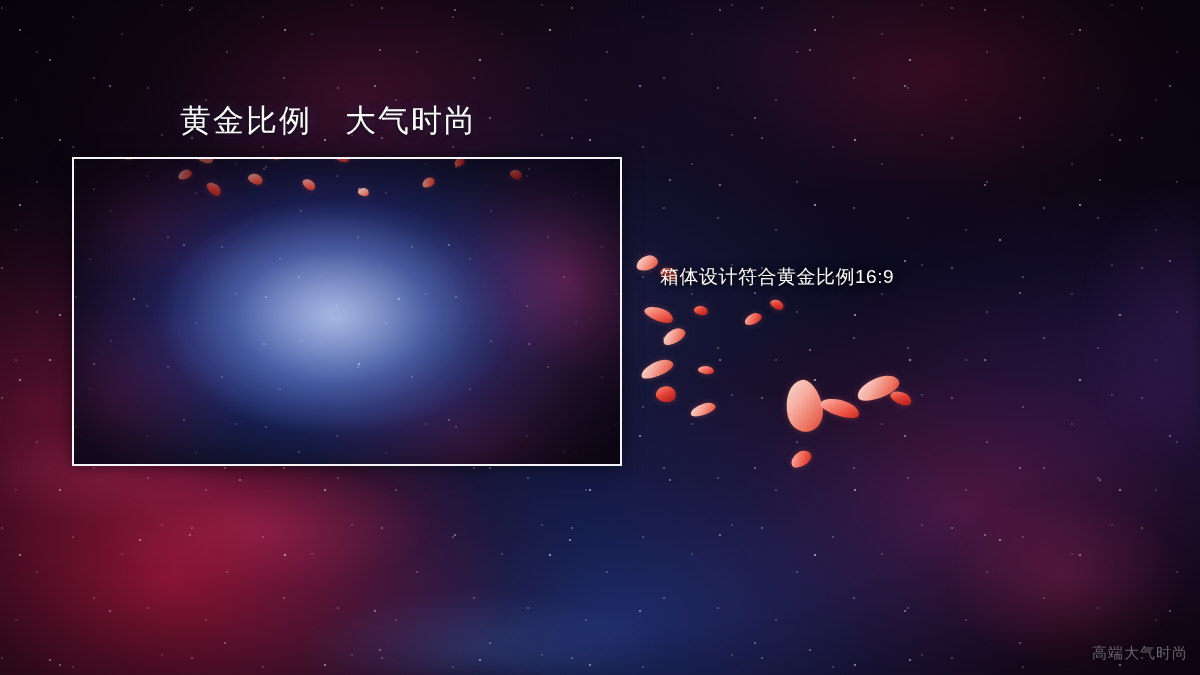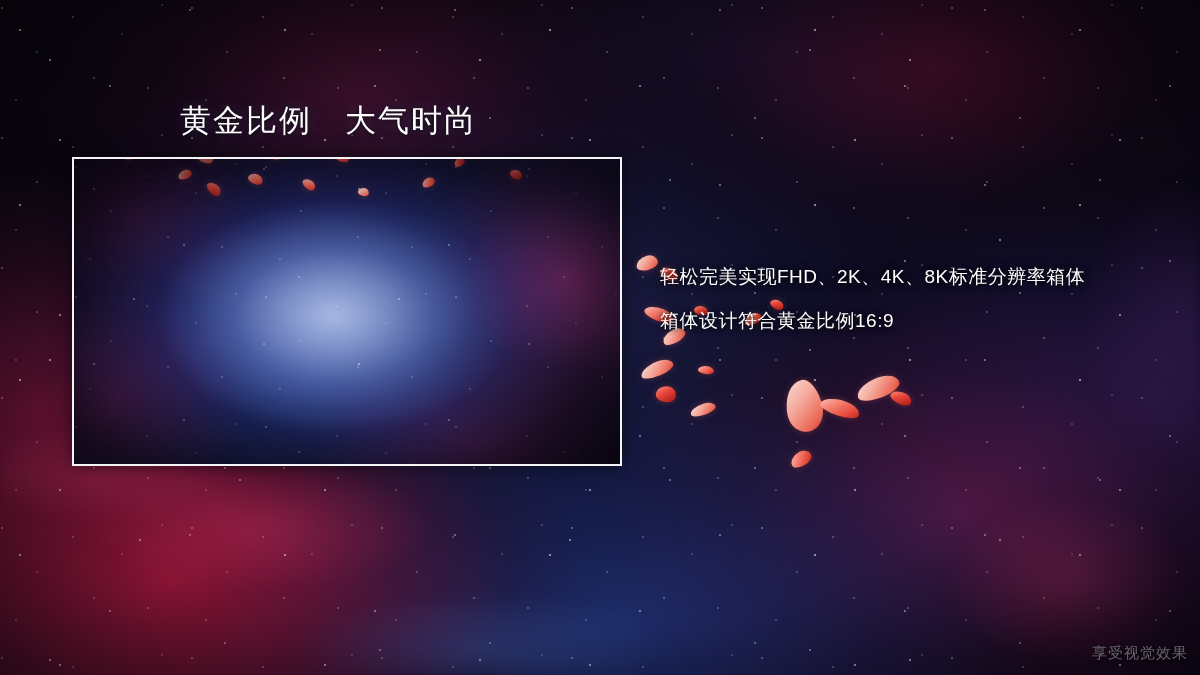--- a/index.html
+++ b/index.html
@@ -215,18 +215,17 @@
         <div class="petal" style="left: 228px; top: 21px; width: 14px; height: 9px; transform: rotate(40deg);"></div>
         <div class="petal deep" style="left: 380px; top: -1px; width: 11px; height: 8px; transform: rotate(-35deg);"></div>
         <div class="petal deep" style="left: 436px; top: 11px; width: 12px; height: 9px; transform: rotate(30deg);"></div>
         <div class="petal" style="left: 348px; top: 19px; width: 13px; height: 9px; transform: rotate(-25deg);"></div>
         <div class="petal soft" style="left: 284px; top: 29px; width: 11px; height: 8px; transform: rotate(15deg);"></div>
       </div>
     <div class="panel-vig"></div>
   </div>
 
   <div class="body-text">
-    <div class="body-line">轻松完美实现FHD、2K、4K、8K标准分辨率箱体</div>
     <div class="body-line">箱体设计符合黄金比例16:9</div>
   </div>
 
-  <div class="watermark">享受视觉效果</div>
+  <div class="watermark">高端大气时尚</div>
 </div>
 
 </body></html>

